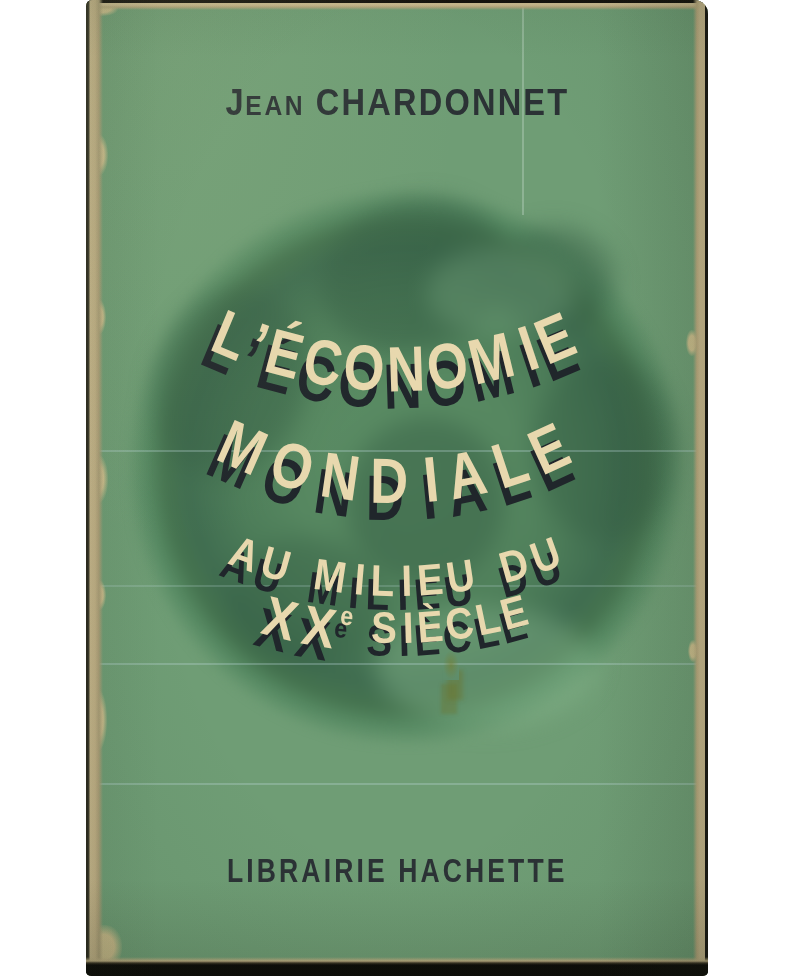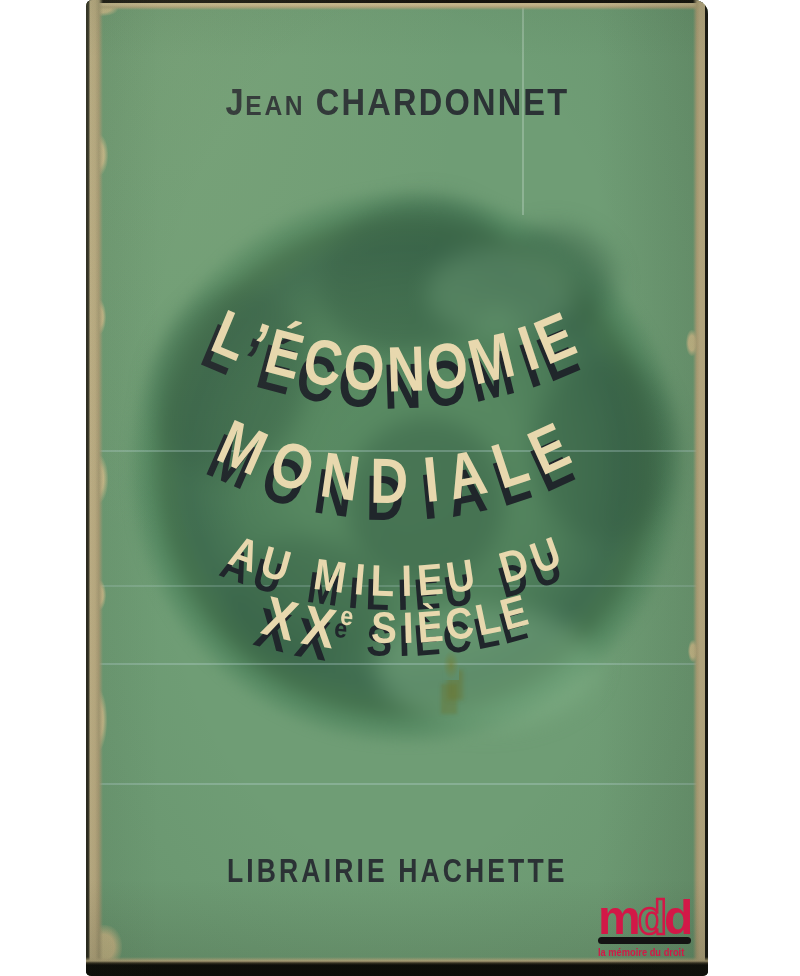--- a/index.html
+++ b/index.html
@@ -110,18 +110,13 @@
     <div class="scuff" style="left:600px;top:330px;width:12px;height:26px;"></div>
     <div class="scuff" style="left:602px;top:640px;width:10px;height:22px;"></div>
 
     <div class="edge-top"></div>
     <div class="edge-left"></div>
     <div class="edge-right"></div>
     <div class="edge-bottom"></div>
     <div class="vignette"></div>
   </div>
 
-  <div class="mdd">
-    <div class="mdd-letters"><span>m</span><span class="mdd-d-outline">d</span><span>d</span></div>
-    <div class="mdd-bar"></div>
-    <div class="mdd-tagline">la mémoire du droit</div>
-  </div>
 </div>
 
 </body></html>

